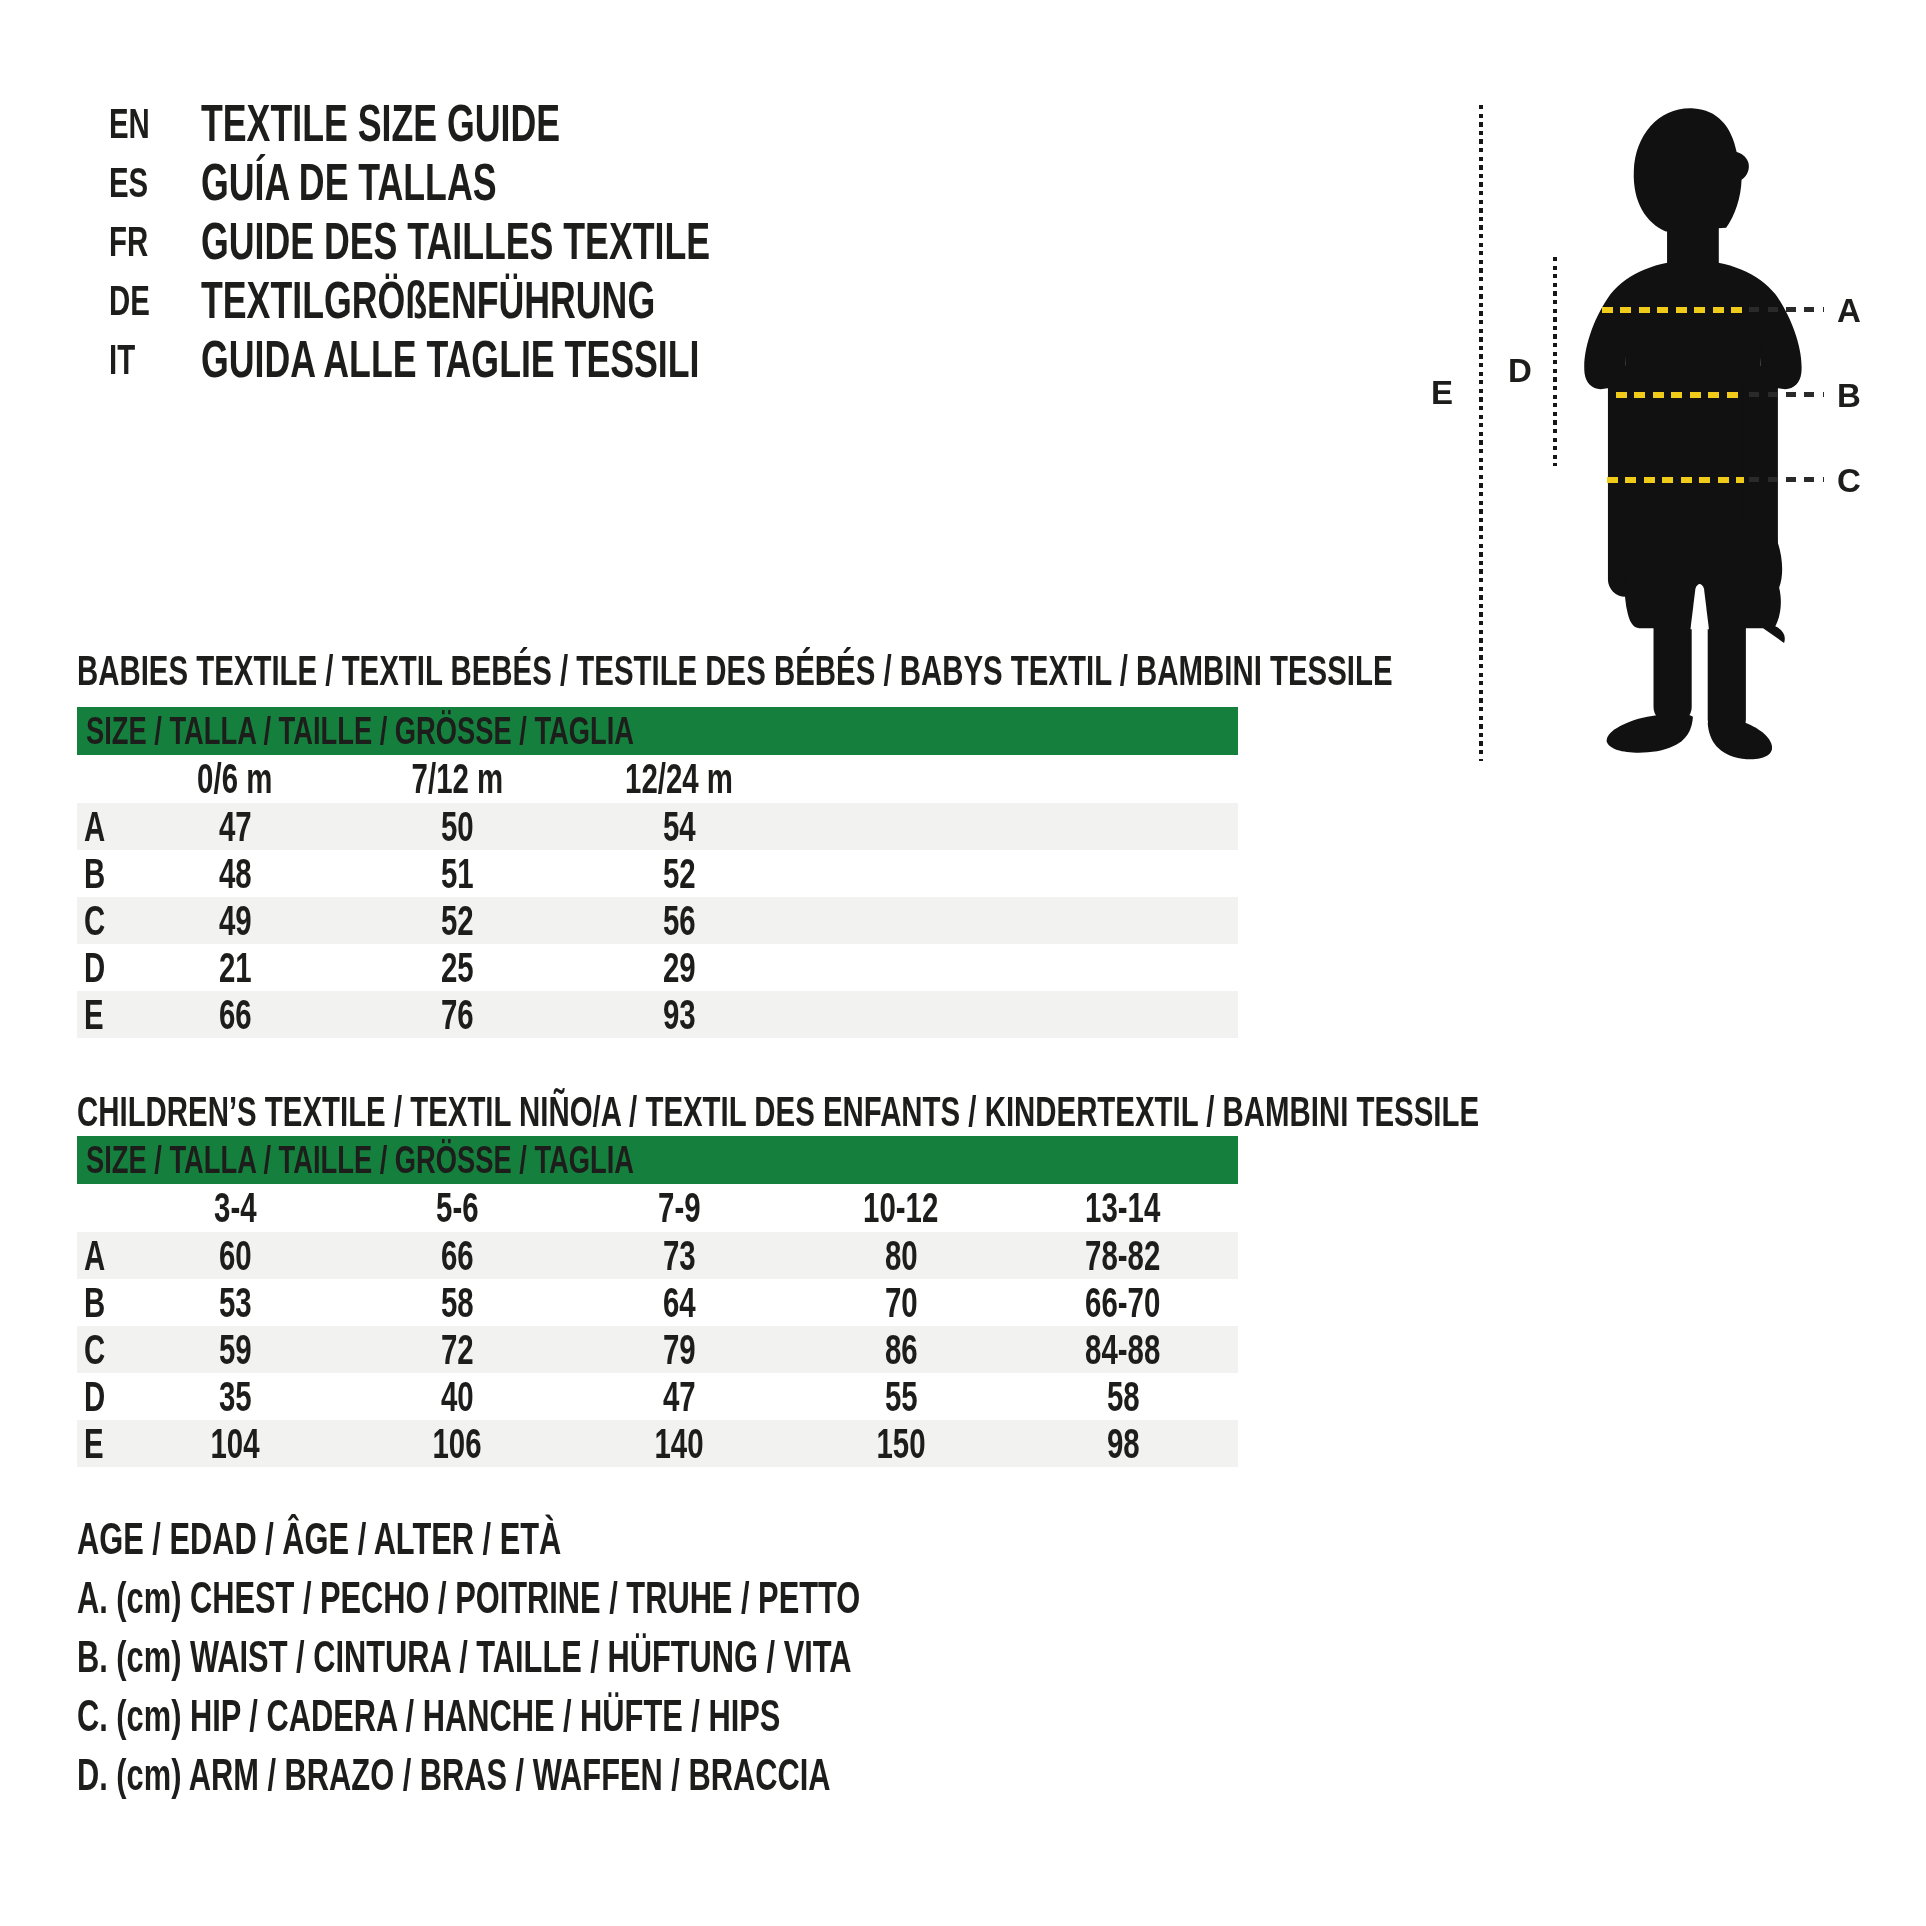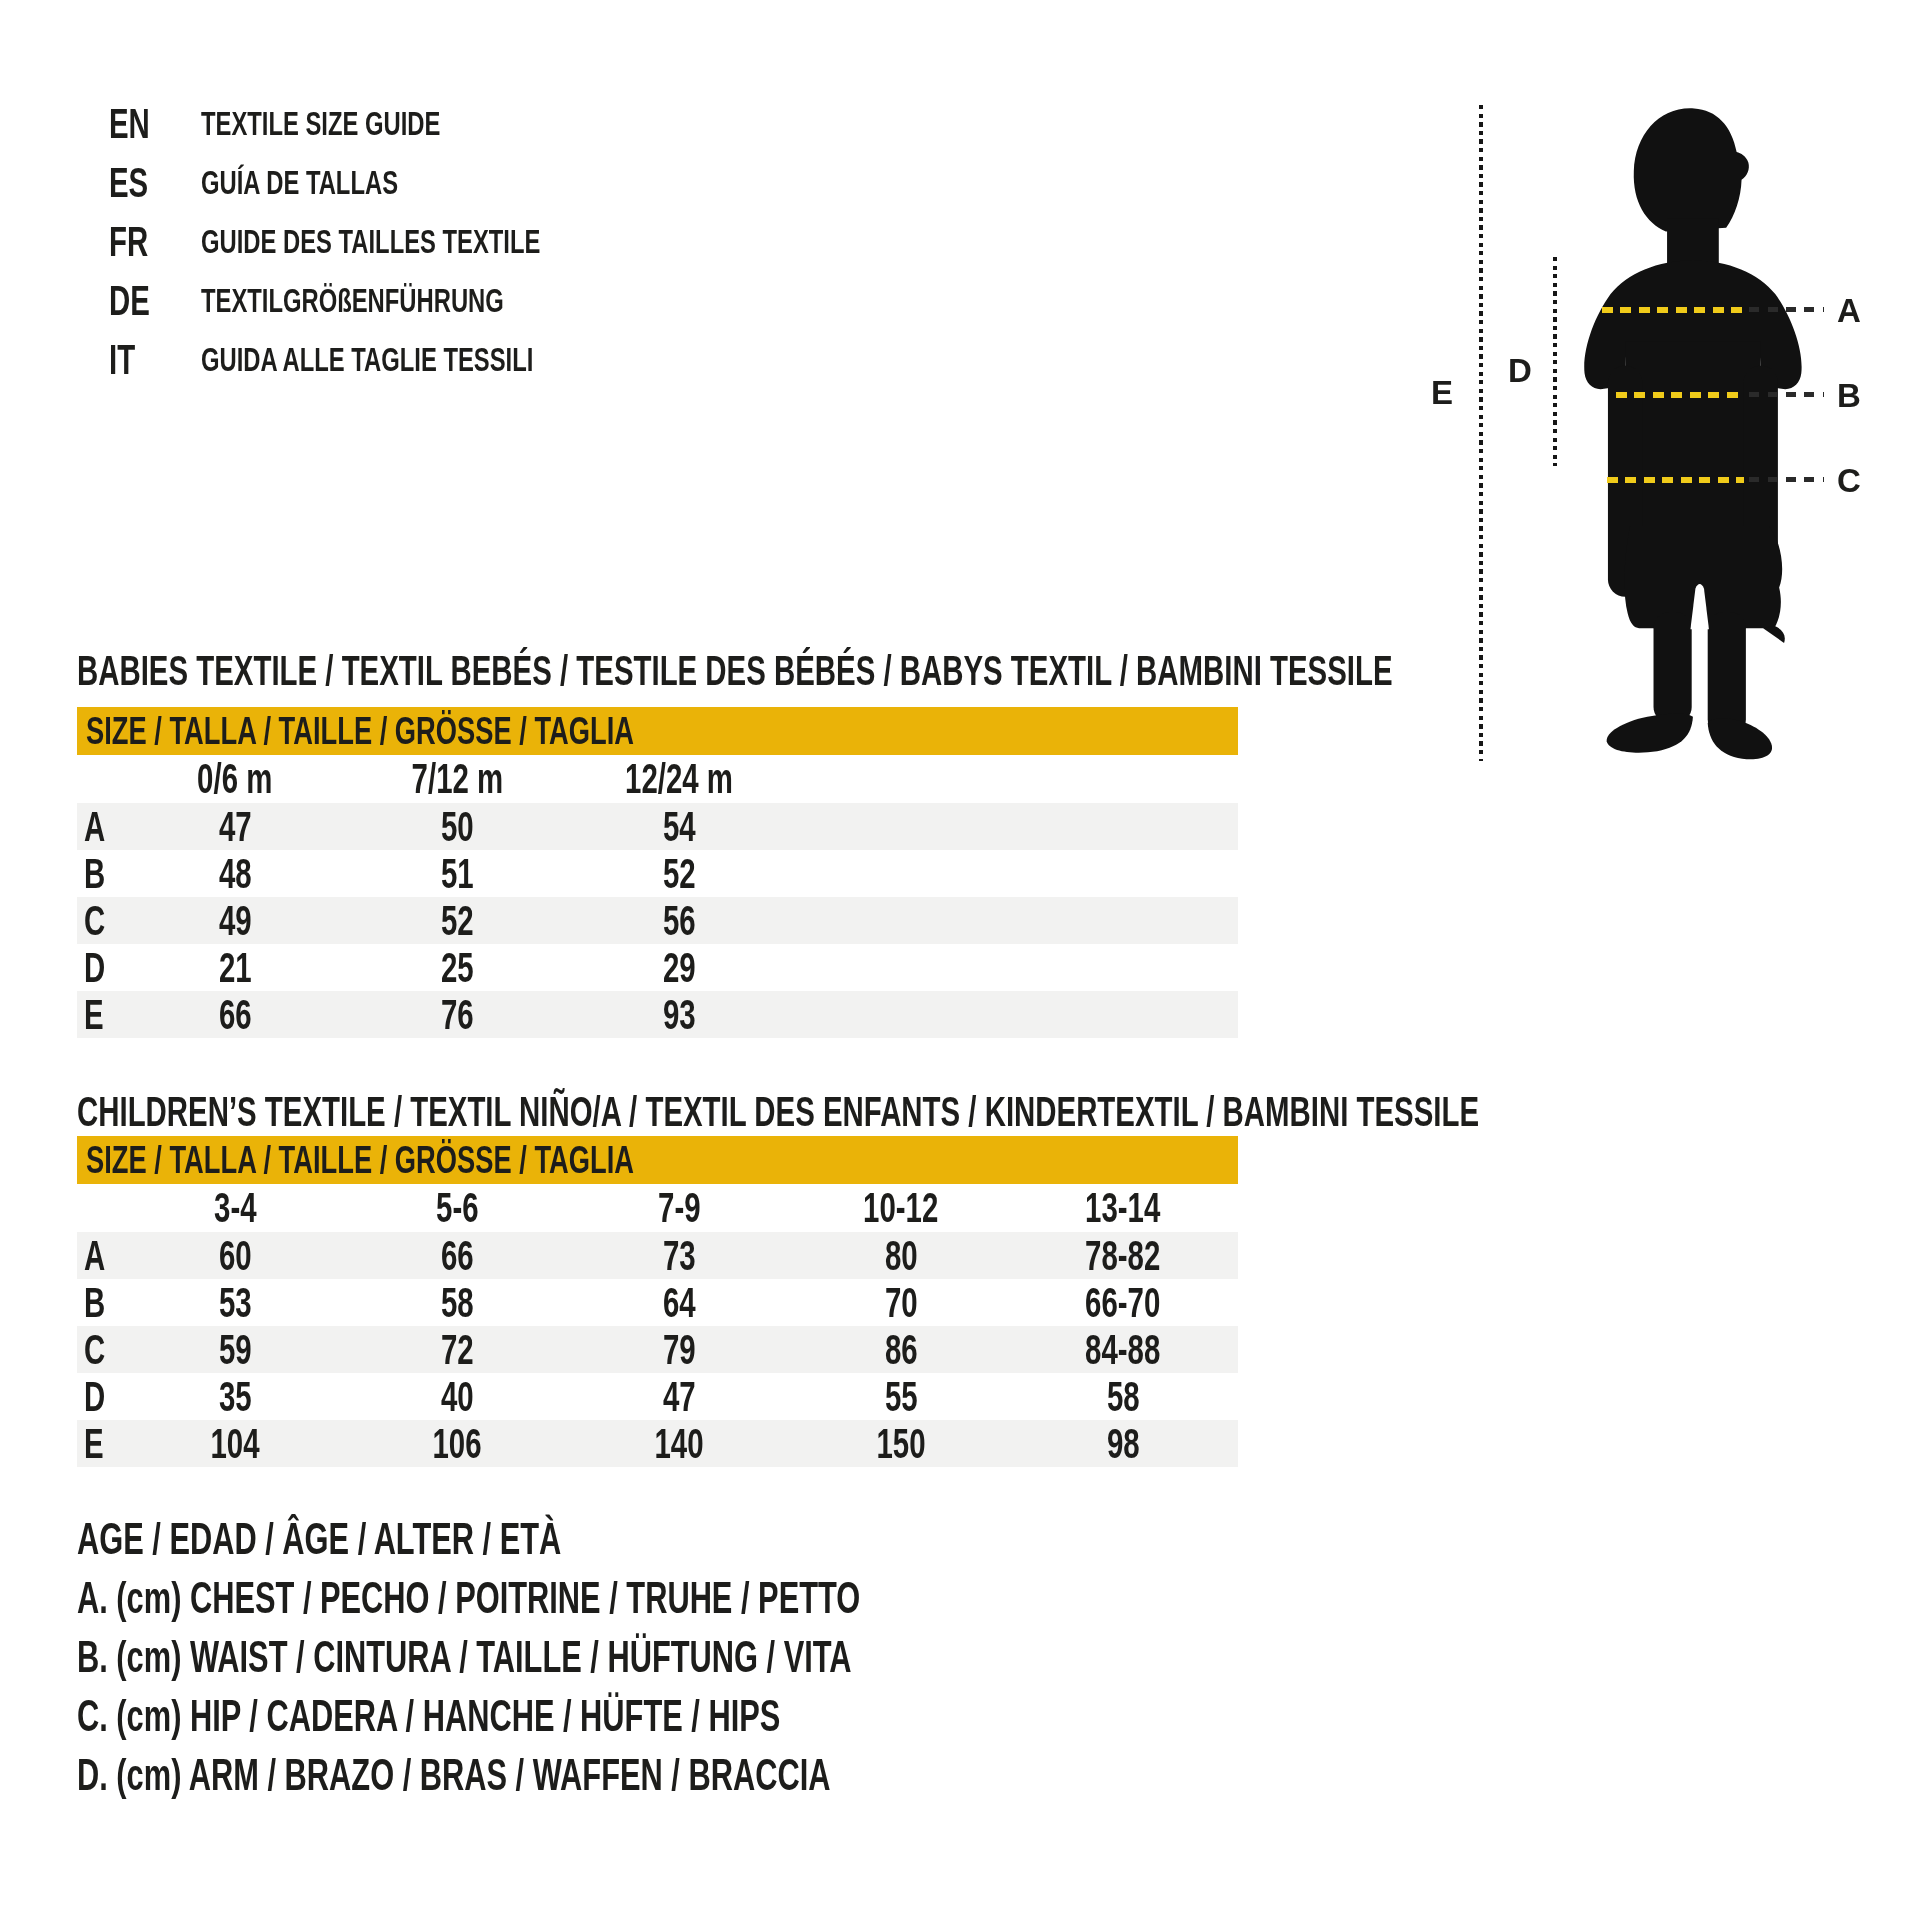--- a/index.html
+++ b/index.html
@@ -7,26 +7,26 @@
     width:1926px;height:1926px;position:relative;background:#ffffff;
     font-family:"Liberation Sans", sans-serif;color:#1d1d1b;overflow:hidden;
   }
   .abs{position:absolute;}
   
   .cond{display:inline-block;transform:scaleX(0.70);transform-origin:0 50%;white-space:nowrap;font-weight:700;}
   .cond.ctr{transform-origin:50% 50%;}
   
   .lang-row{display:flex;height:59px;align-items:center;}
   .lang-code{width:92px;font-size:42px;margin-left:33px;}
-  .lang-title{font-size:34px;}
+  .lang-title{font-size:51px;}
   
   .sec-head{font-size:42px;}
   
   .sizetable{position:absolute;width:1161px;}
-  .bar{height:48px;background:#eab308;display:flex;align-items:center;padding-left:8.6px;box-sizing:border-box;font-size:39px;}
+  .bar{height:48px;background:#15803d;display:flex;align-items:center;padding-left:8.6px;box-sizing:border-box;font-size:39px;}
   .trow{display:flex;height:47px;align-items:center;}
   .trow.head{height:48px;}
   .trow.alt{background:#f2f2f1;}
   .cell{width:222px;display:flex;justify-content:center;align-items:flex-end;font-size:42px;}
   .cell-lbl{width:47px;display:flex;justify-content:flex-start;align-items:center;padding-left:7.4px;box-sizing:border-box;font-size:42px;}
   
   .legend-row{height:59px;display:flex;align-items:flex-start;font-size:44px;}
   
   .vdots{width:4.3px;background:repeating-linear-gradient(180deg,#161616 0 4.3px,transparent 4.3px 8.6px);}
   .ydash{height:5.5px;background:repeating-linear-gradient(90deg,#f0cb1a 0 11px,transparent 11px 18.5px);}

